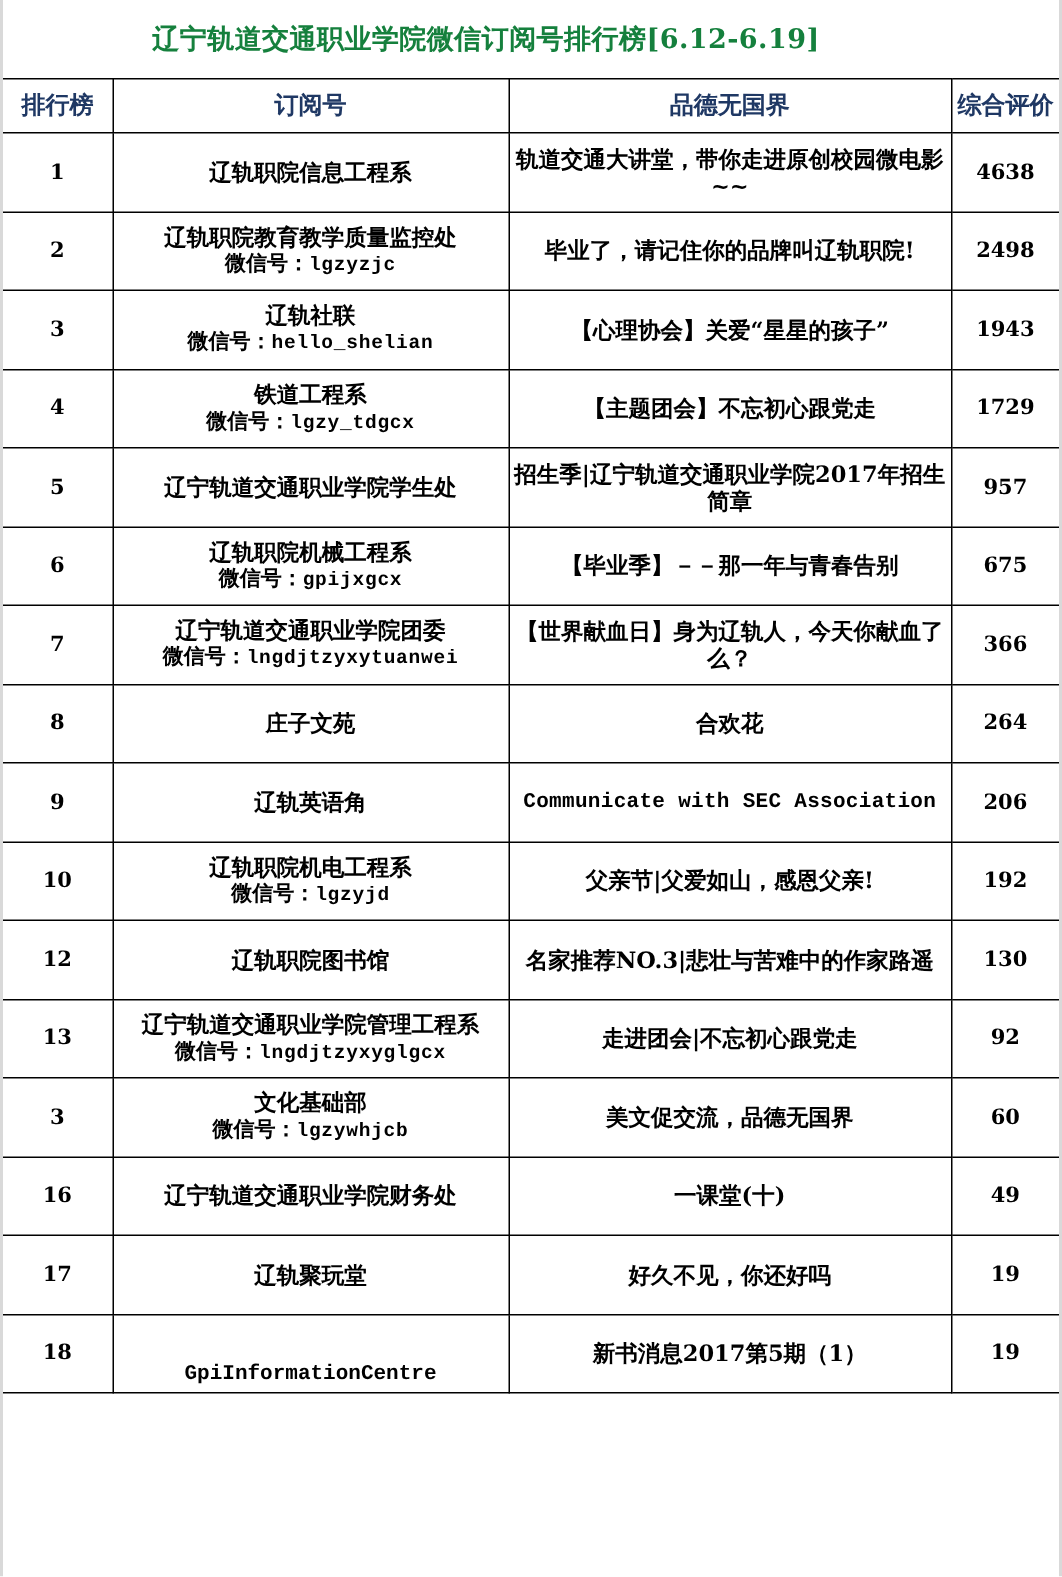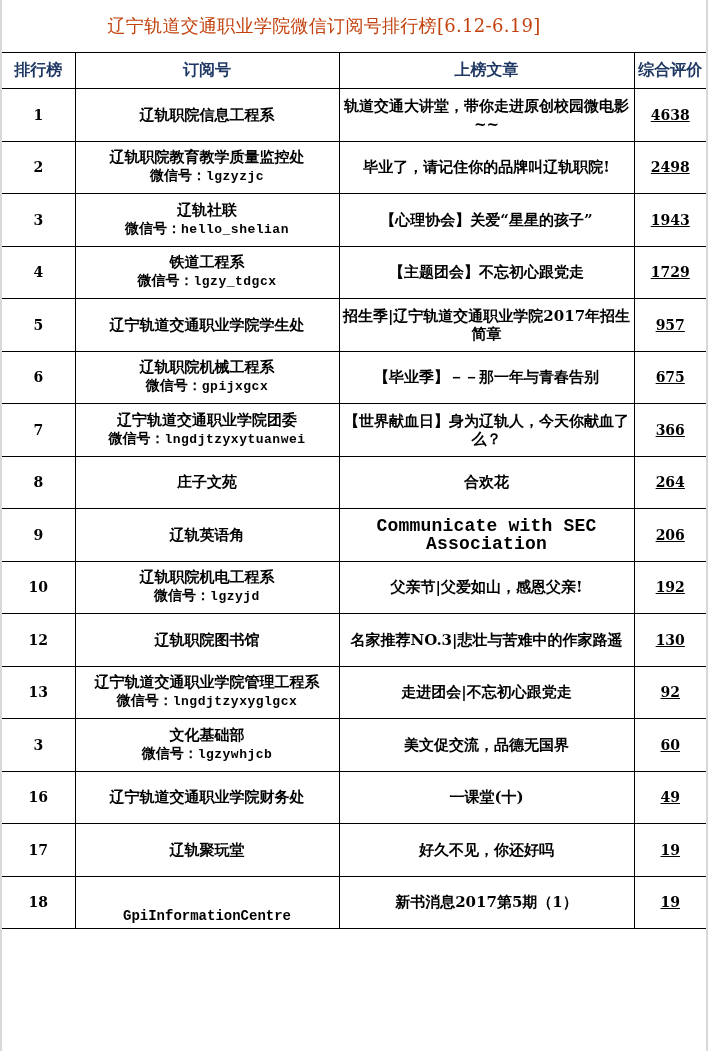--- a/index.html
+++ b/index.html
@@ -2,58 +2,58 @@
 <html><head>
 <meta charset="utf-8">
 <style>
   html, body { margin:0; padding:0; background:#ffffff; }
   body { width:708px; height:1051px; position:relative; overflow:hidden;
          font-family: "DejaVu Serif", "Liberation Serif", serif; color:#000; }
   .frame { position:absolute; left:0; top:0; width:708px; height:1051px;
            border-left:2px solid #d9d9d9; border-right:2px solid #d9d9d9; box-sizing:border-box; }
   .title { position:absolute; left:2px; top:0; width:644px; height:52px;
            display:flex; align-items:center; justify-content:center;
-           font-size:18px; font-weight:normal; color:#c2410c; letter-spacing:0.3px; }
+           font-size:18px; font-weight:bold; color:#15803d; letter-spacing:0.3px; }
   table.rank { position:absolute; left:2px; top:52px; width:704px; border-collapse:collapse; table-layout:fixed;padding-left:13px; }
   table.rank td, table.rank th { border:1.5px solid #000; text-align:center; vertical-align:middle;
            padding:0 2px; overflow:hidden; }
   table.rank tr:first-child th { border-left:none; }
   table.rank th:last-child, table.rank td:last-child { border-right:none; }
   table.rank tr td:first-child { border-left:none; }
   th { height:35px; font-family:"DejaVu Sans","Liberation Sans",sans-serif; font-weight:bold;
        font-size:16px; color:#1f3864; }
   td { height:51.5px; font-size:15px; font-weight:bold; line-height:18px; }
   td.rank-cell { font-size:14px; }
-  td.score-cell { font-size:14px;text-decoration:underline; }
+  td.score-cell { font-size:14px; }
   .name-line, .wx-line { display:block; }
   .wx-line { font-size:14px; }
   .wx-id { font-family:"Liberation Mono","DejaVu Sans Mono",monospace; font-size:13px; letter-spacing:0.5px;text-align:center; }
   .article { font-size:15px; }
-  .article.ascii { font-family:"Liberation Mono","DejaVu Sans Mono",monospace; font-size:18px; letter-spacing:0.2px; }
+  .article.ascii { font-family:"Liberation Mono","DejaVu Sans Mono",monospace; font-size:14px; letter-spacing:0.2px; }
   .name-line.ascii { font-family:"Liberation Mono","DejaVu Sans Mono",monospace; font-size:14px;margin-top:28px; }
 </style>
 </head>
 <body>
 
 <div class="frame"></div>
 
 <div class="title">辽宁轨道交通职业学院微信订阅号排行榜[6.12-6.19]</div>
 
 <table class="rank">
   <colgroup>
     <col style="width:73px">
     <col style="width:264px">
     <col style="width:295px">
     <col style="width:72px">
   </colgroup>
   <thead>
     <tr>
       <th>排行榜</th>
       <th>订阅号</th>
-      <th>上榜文章</th>
+      <th>品德无国界</th>
       <th>综合评价</th>
     </tr>
   </thead>
   <tbody id="rows">
       <tr>
         <td class="rank-cell">1</td>
         <td>
           <span class="name-line">辽轨职院信息工程系</span>
         </td>
         <td class="article">轨道交通大讲堂，带你走进原创校园微电影~~</td>

